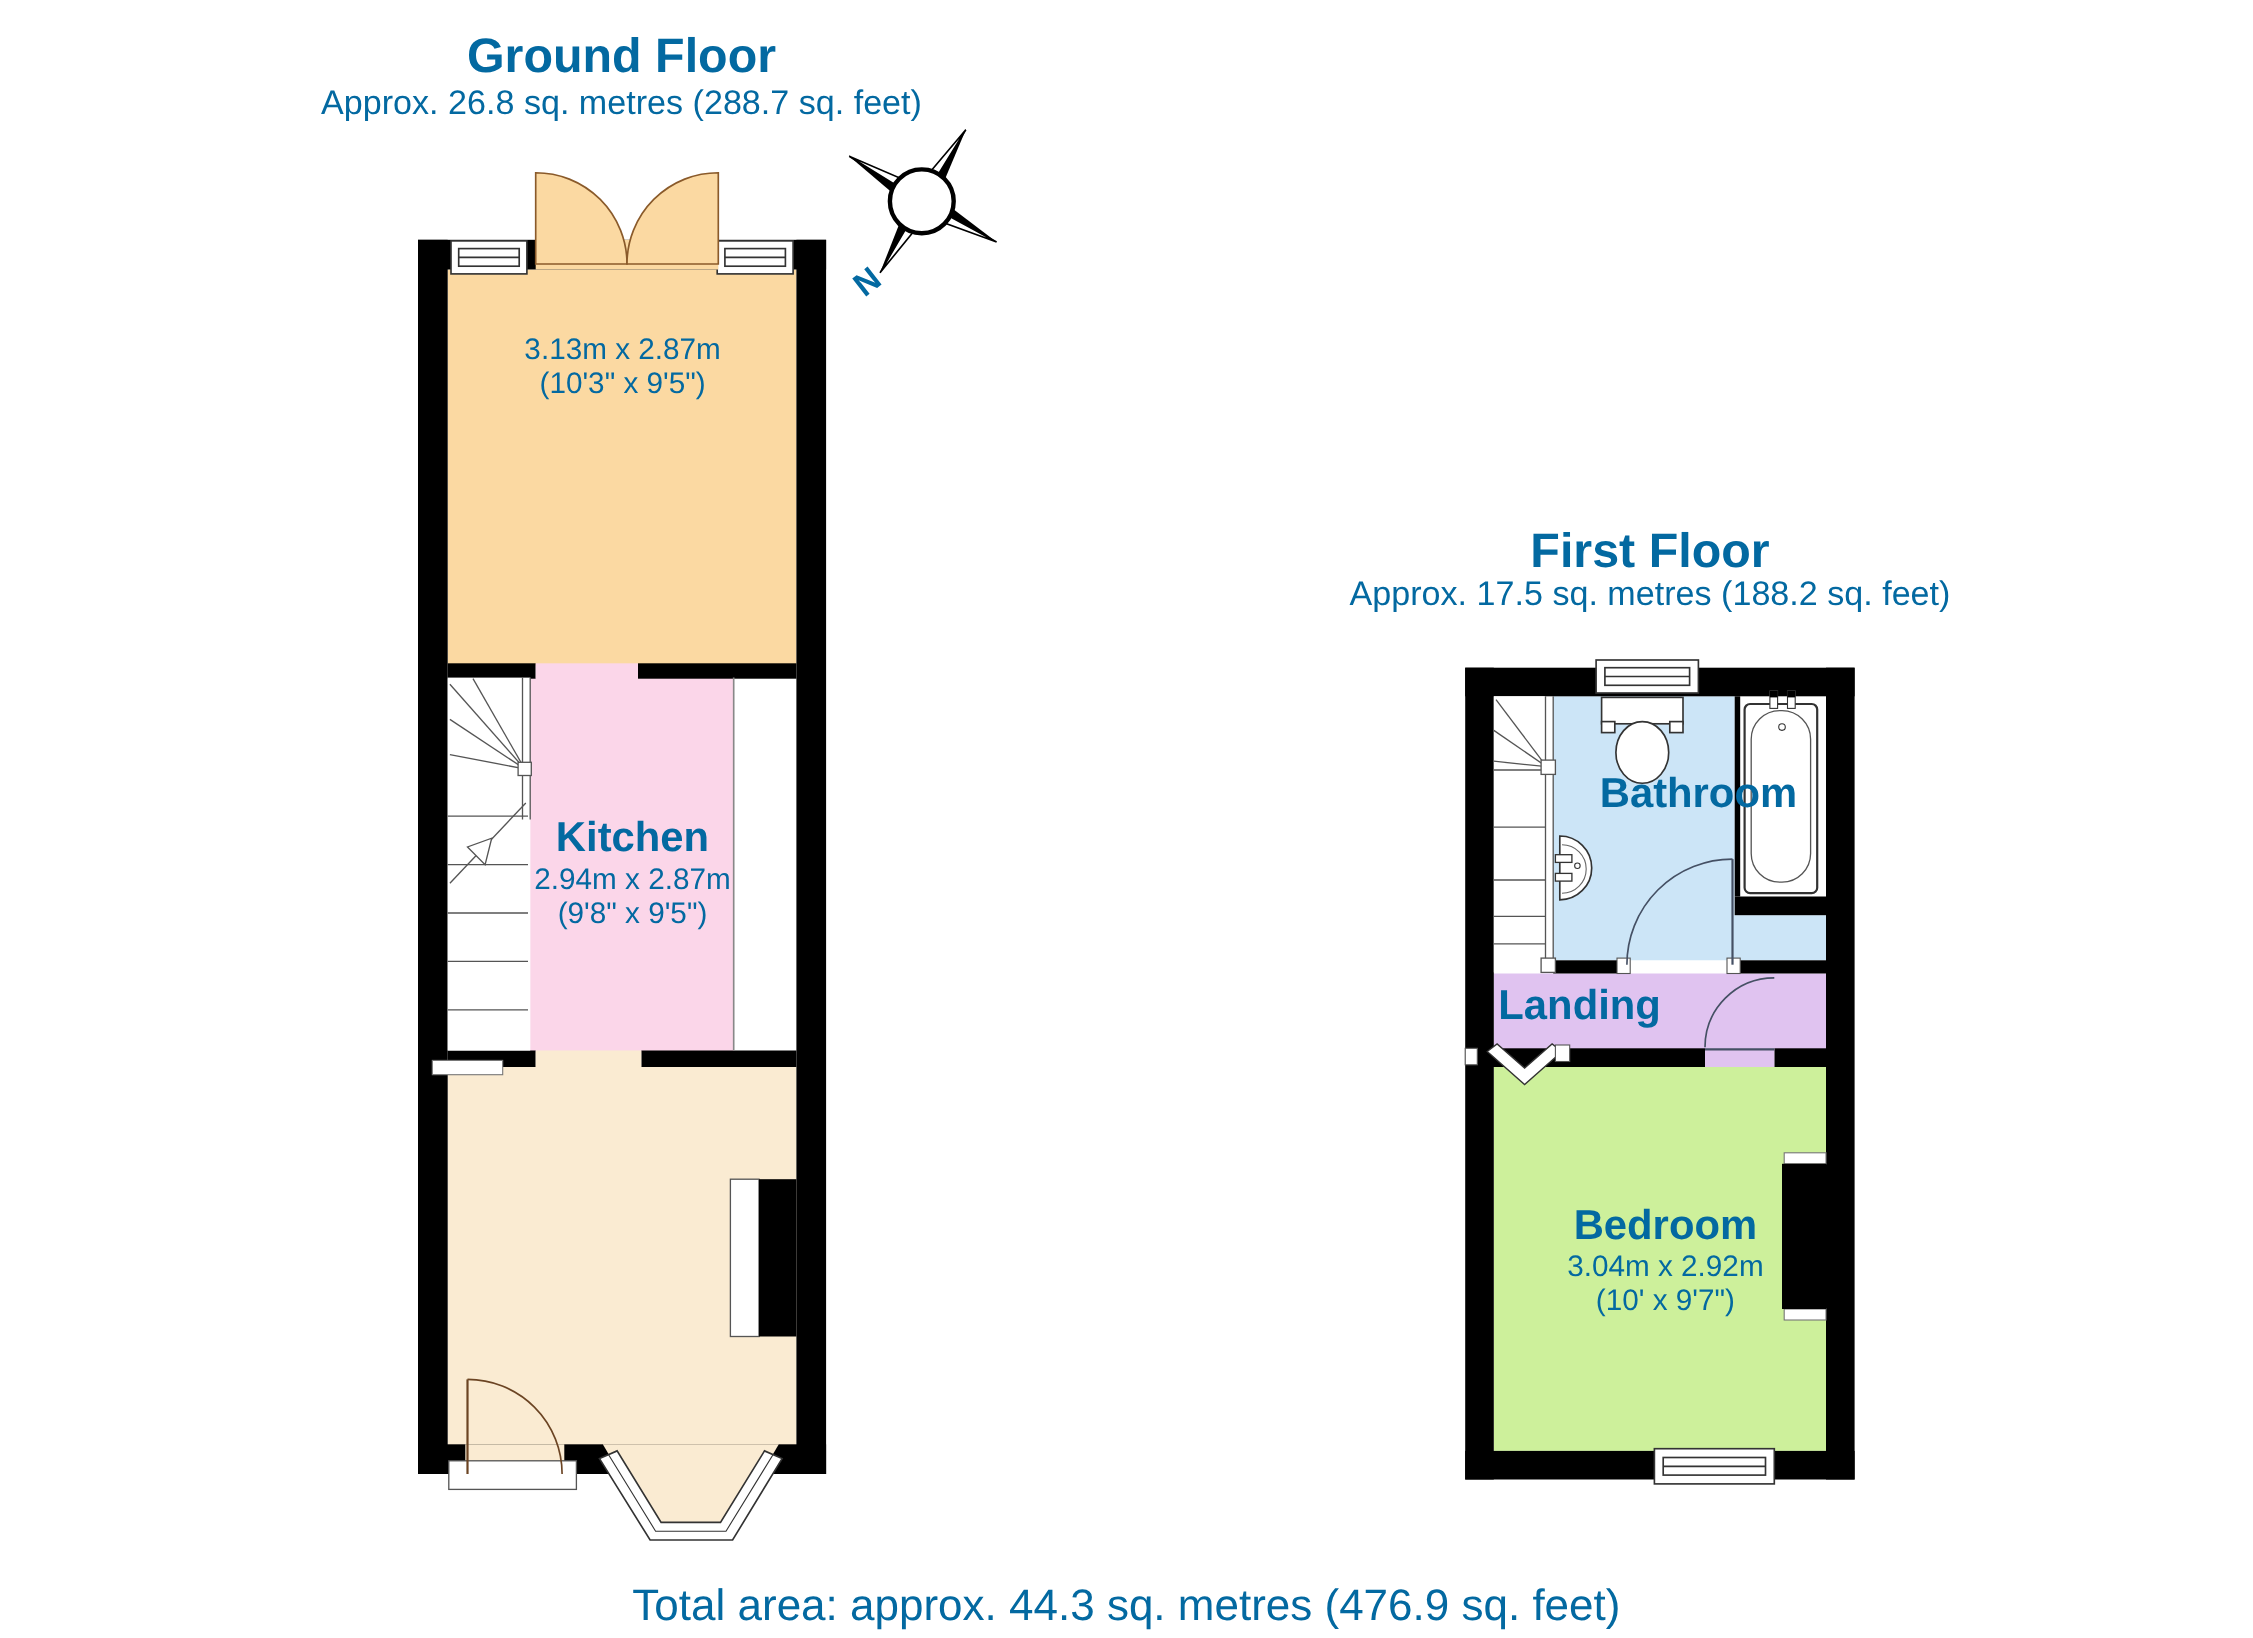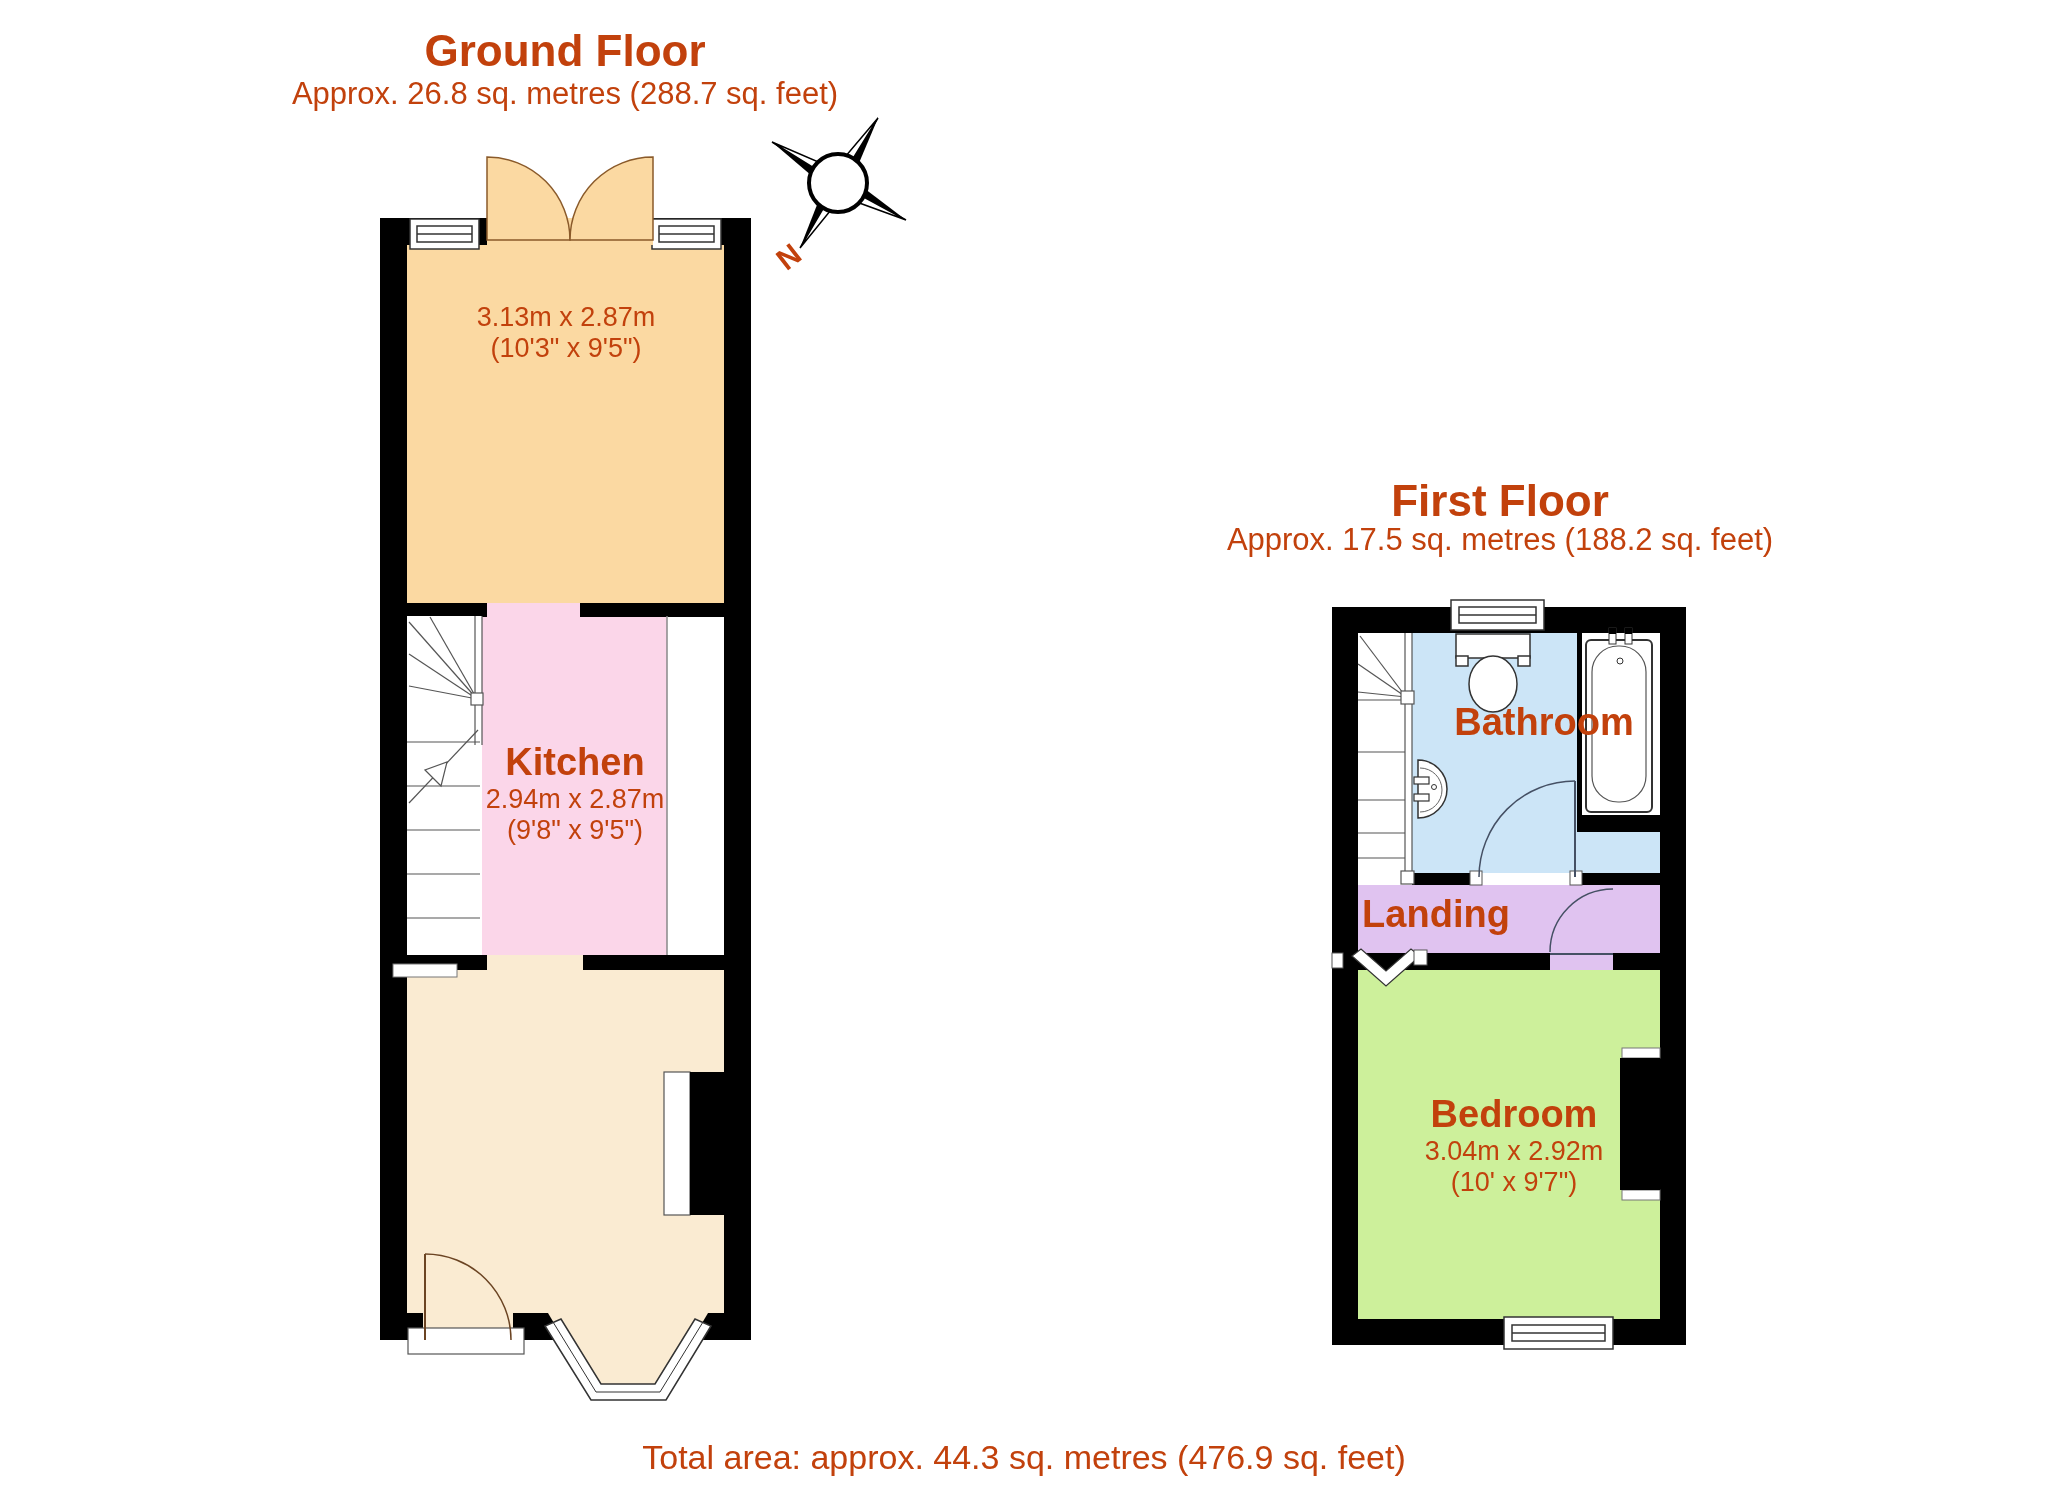--- a/index.html
+++ b/index.html
@@ -1,25 +1,25 @@
 <!DOCTYPE html>
 <html><head>
 <meta charset="utf-8">
 <style>
   html,body{margin:0;padding:0;background:#fff;}
   #page{position:relative;width:2048px;height:1489px;background:#fff;overflow:hidden;
-        font-family:"Liberation Sans", sans-serif;color:#c2410c;}
+        font-family:"Liberation Sans", sans-serif;color:#0369a1;}
   #plan-svg{position:absolute;left:0;top:0;}
   .abs{position:absolute;transform:translateX(-50%);text-align:center;white-space:nowrap;}
   .floor-title{font-size:44px;font-weight:bold;}
   .floor-subtitle{font-size:31px;}
   .room-label{position:absolute;transform:translateX(-50%);text-align:center;}
   .room-name{font-size:38px;font-weight:bold;line-height:44px;white-space:pre-line;}
   .room-dims{font-size:27px;line-height:31px;white-space:nowrap;}
-  .footer-total{font-size:34px;}
+  .footer-total{font-size:40px;}
   .north-label{position:absolute;font-size:30px;font-weight:bold;transform:rotate(-38deg);}
 </style>
 </head>
 <body>
 
 <div id="page">
 
 <svg id="plan-svg" width="2048" height="1489" viewBox="0 0 2048 1489">
 
   <g>

